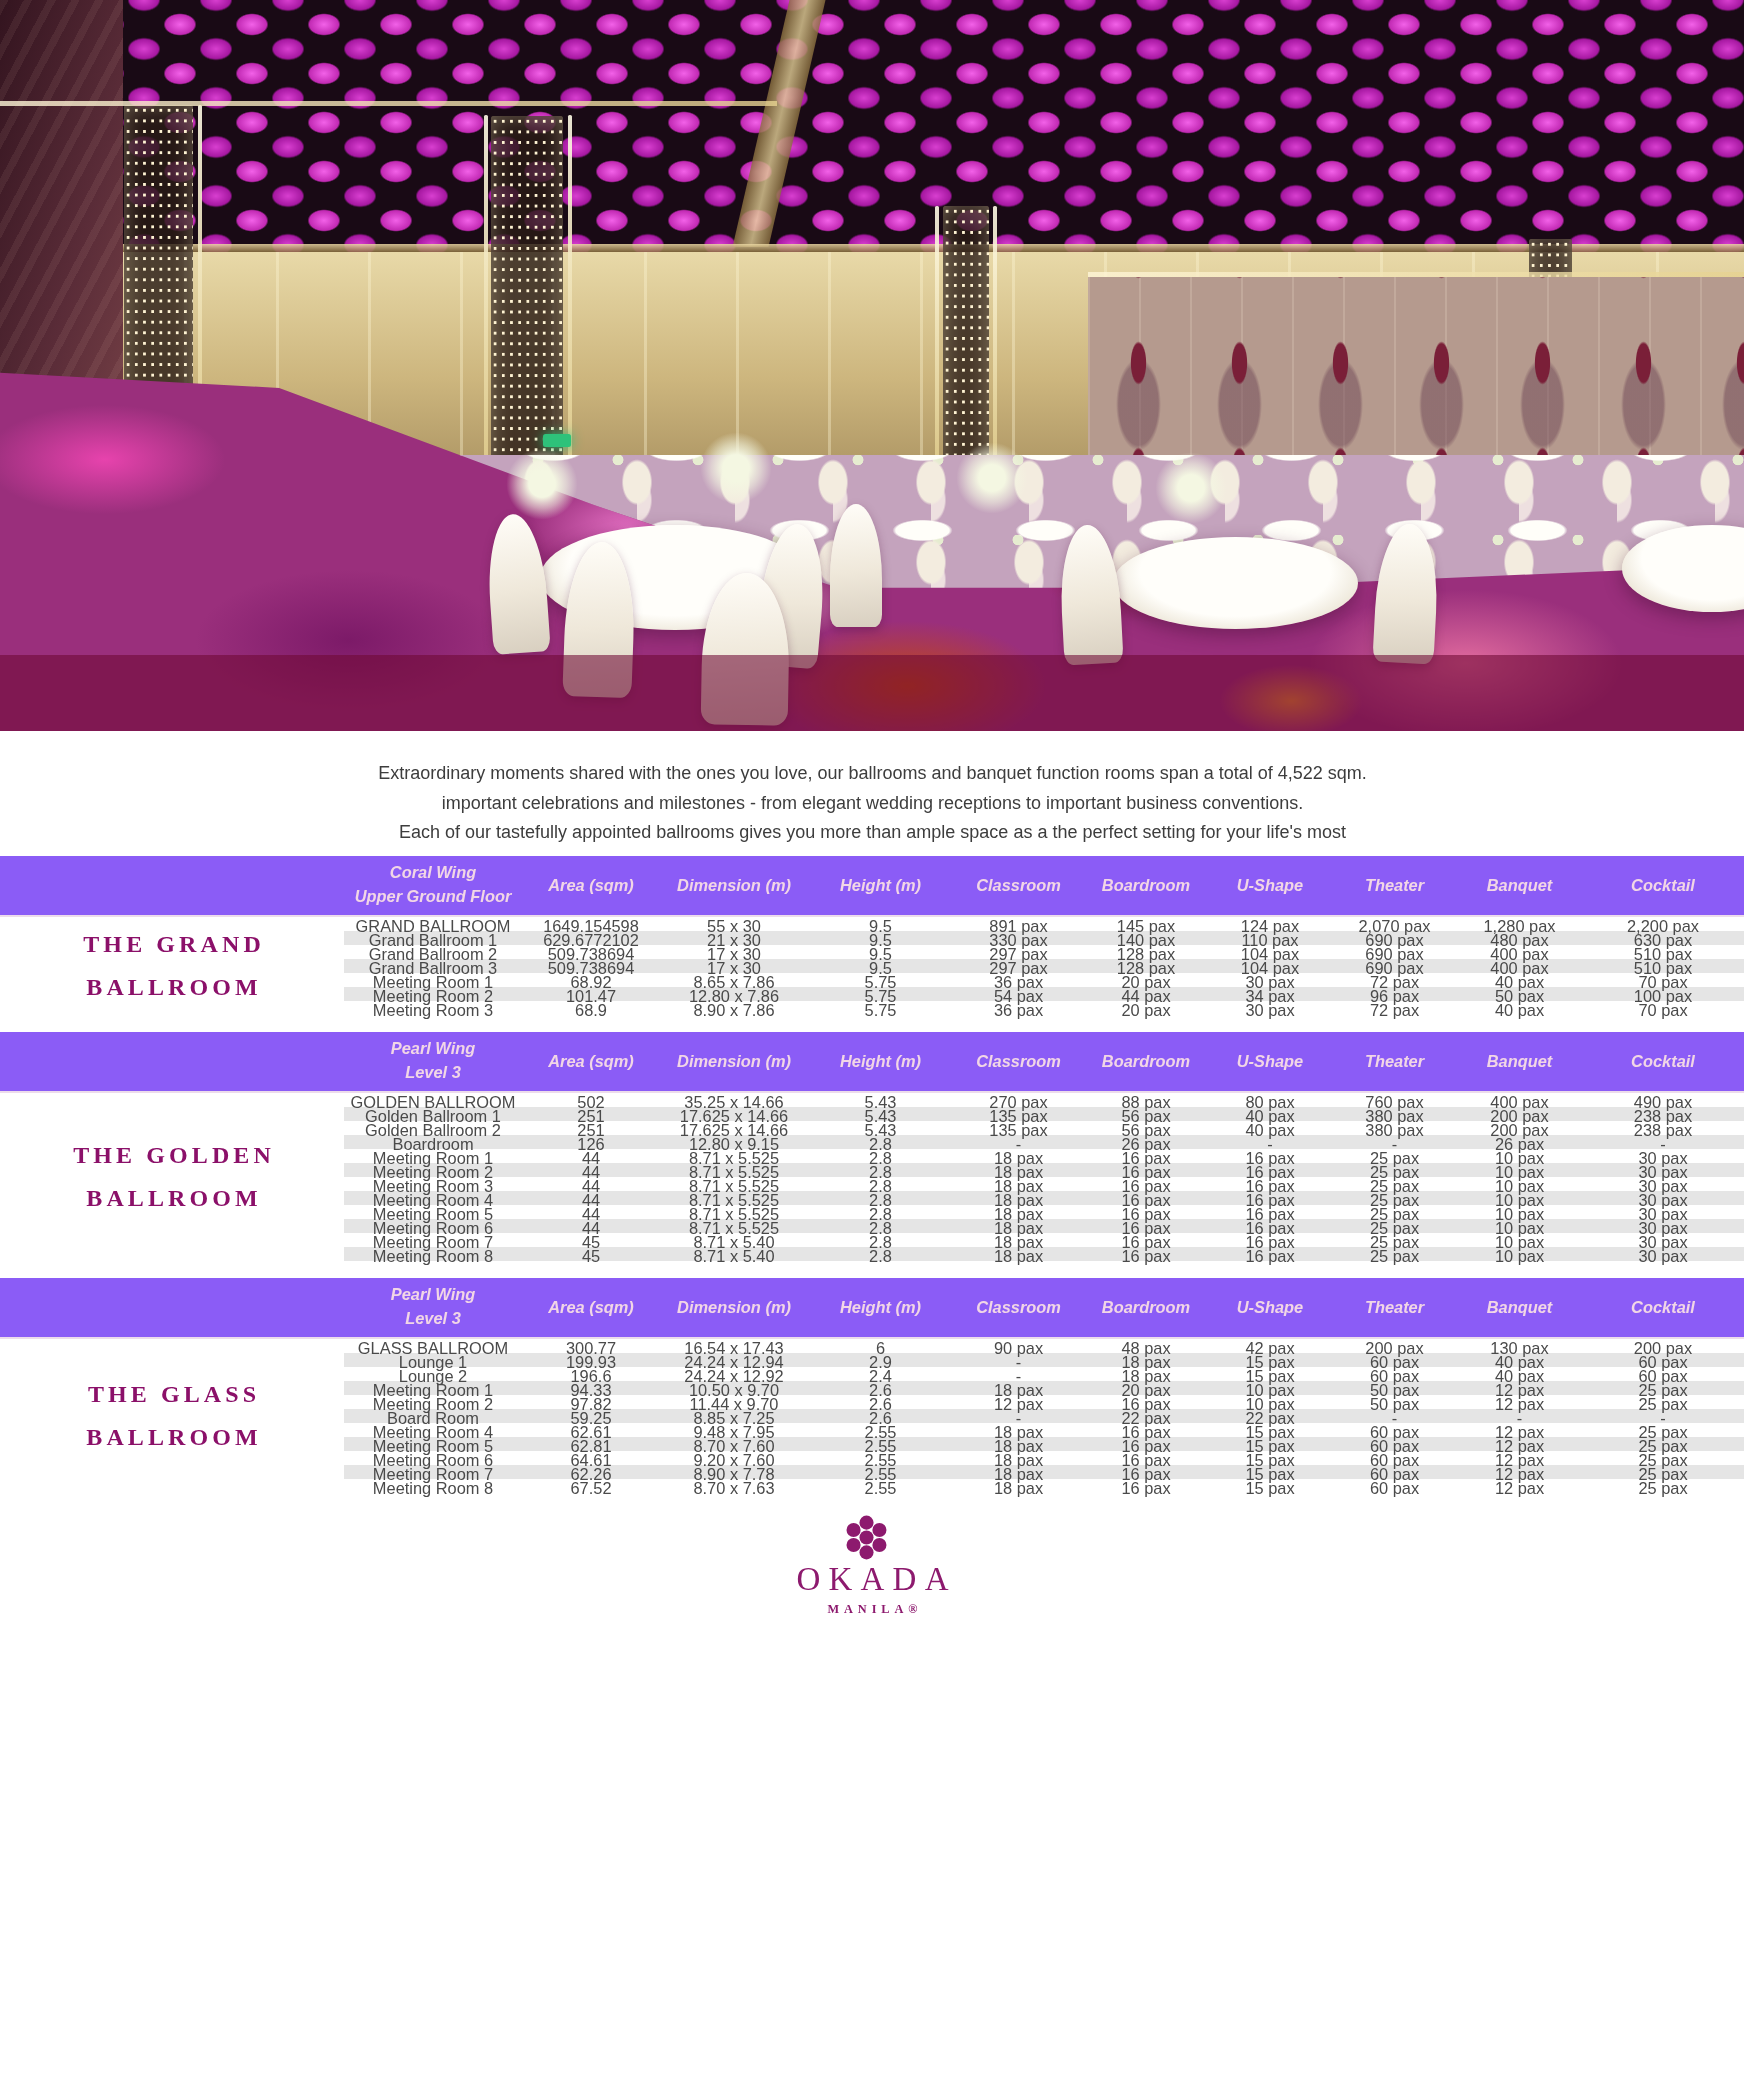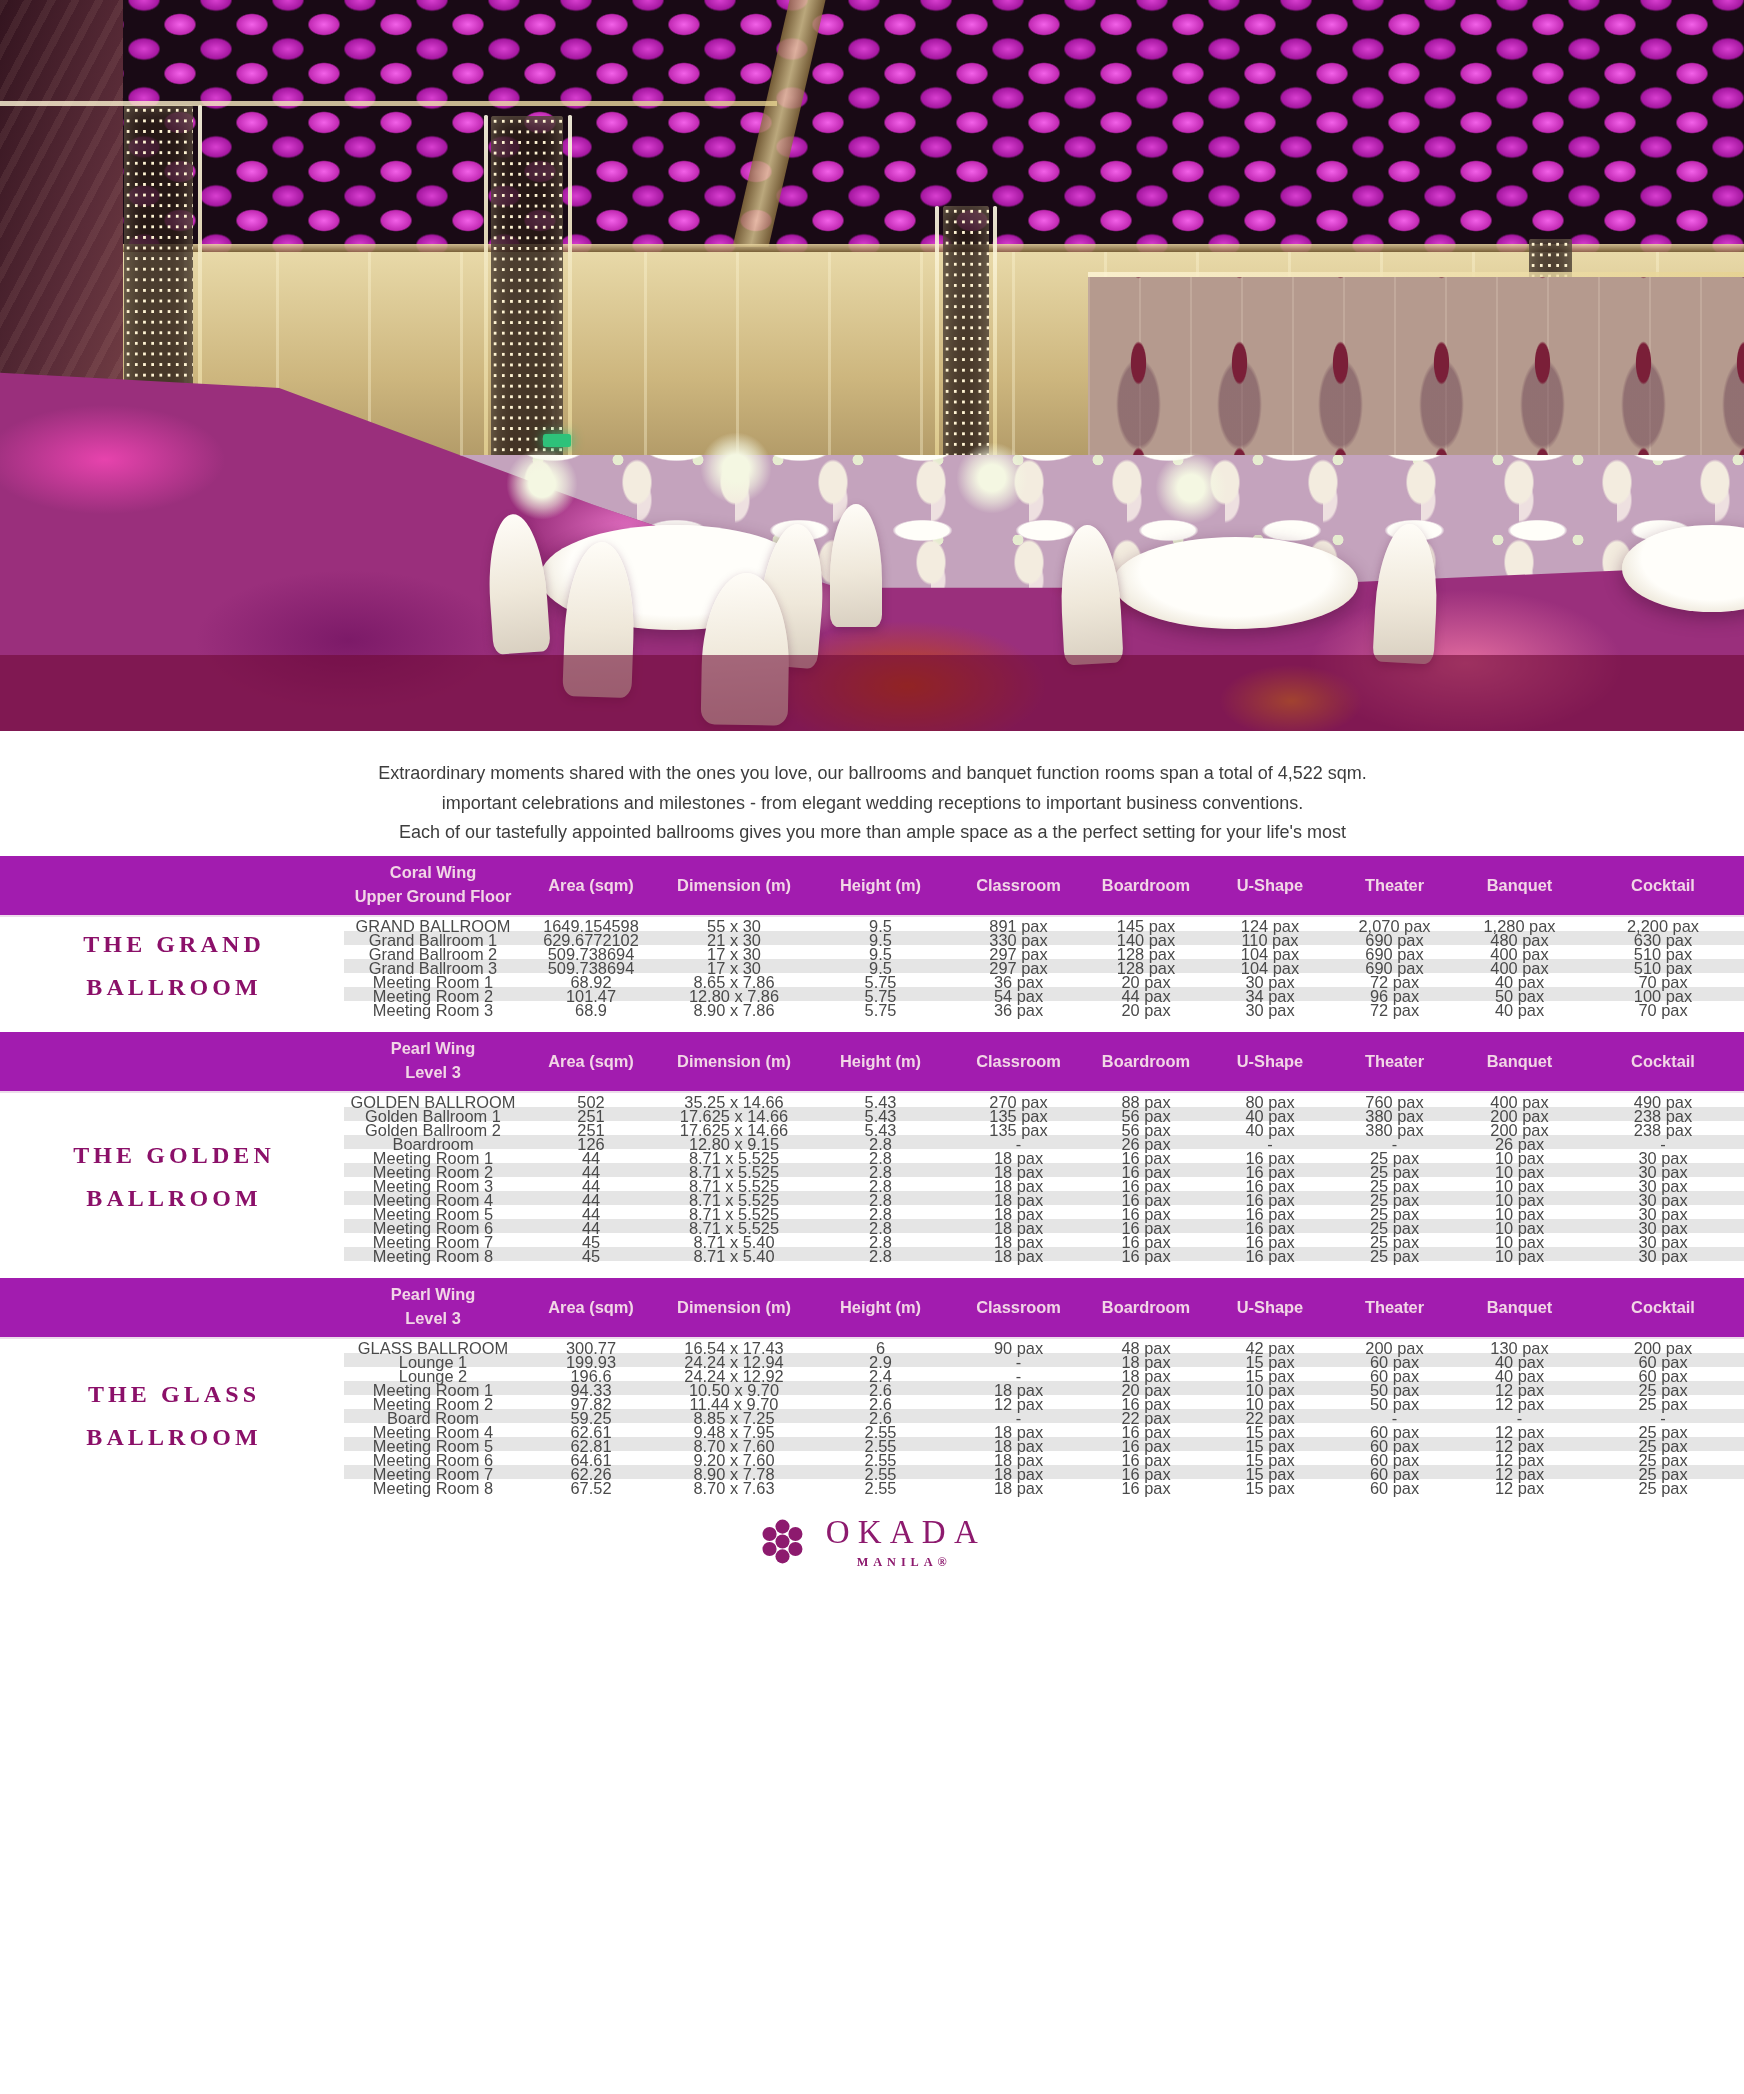--- a/index.html
+++ b/index.html
@@ -108,38 +108,38 @@
     font-size:39px; letter-spacing:19.6px; padding-left:19.6px; }
 
   
   .intro { padding:28px 98px 8.2px; text-align:center; color:#3d3d3d;
     font-size:18px; line-height:29.5px; }
 
   
   :root { --datacols:178px 138px 148px 145px 131px 124px 124px 125px 125px 162px; }
   .section { margin-top:17px; }
   .section:first-child { margin-top:0; }
-  .sec-header { display:flex; background:#a21caf; min-height:61px;
-    border-bottom:2.5px solid #eddceb; align-items:stretch; }
+  .sec-header { display:flex; background:#8b5cf6; min-height:61px;
+    border-bottom:2.5px solid #eddceb; align-items:stretch;font-style:italic; }
   .sec-header .spacer { width:344px; }
   .hcols { flex:1; display:grid; grid-template-columns:var(--datacols); align-items:center; }
   .hcell { text-align:center; color:#f2d6e6; font-weight:bold; font-size:16.4px; padding:4.9px 1.6px; }
   .hcell.wing { line-height:1.45; }
   .sec-body { display:flex; }
   .sec-label { width:344px; display:flex; align-items:center; justify-content:center; }
   .sec-label-text { font-family:"Liberation Serif", serif; font-size:24px; font-weight:600;
     letter-spacing:4.1px; color:#8b1069; text-align:center; line-height:1.8; padding-left:4.1px; }
   .sec-rows { flex:1; }
   .t-row { display:grid; grid-template-columns:var(--datacols); height:14px; align-items:center; }
   .t-row:nth-child(even) { background:#e5e5e5; }
   .cell { text-align:center; font-size:16.4px; color:#4a4a4a; white-space:nowrap; }
 
   
   .footer { margin-top:21px; display:flex; justify-content:center; }
-  .logo-row { display:flex; align-items:center; }
+  .logo-row { display:flex; align-items:center;flex-direction:column; }
   .flower { margin-right:11.5px; display:block; }
   .logo-col { display:flex; flex-direction:column; align-items:center; }
   .brand { font-family:"Liberation Serif", serif; font-size:33px; letter-spacing:8.2px;
     padding-left:8.2px; color:#8d1a6e; }
   .manila { font-family:"Liberation Serif", serif; font-size:12.3px; letter-spacing:4.9px;
     padding-left:4.9px; color:#8d1a6e; margin-top:4px; font-weight:bold; }
 </style>
 </head>
 <body>
 

